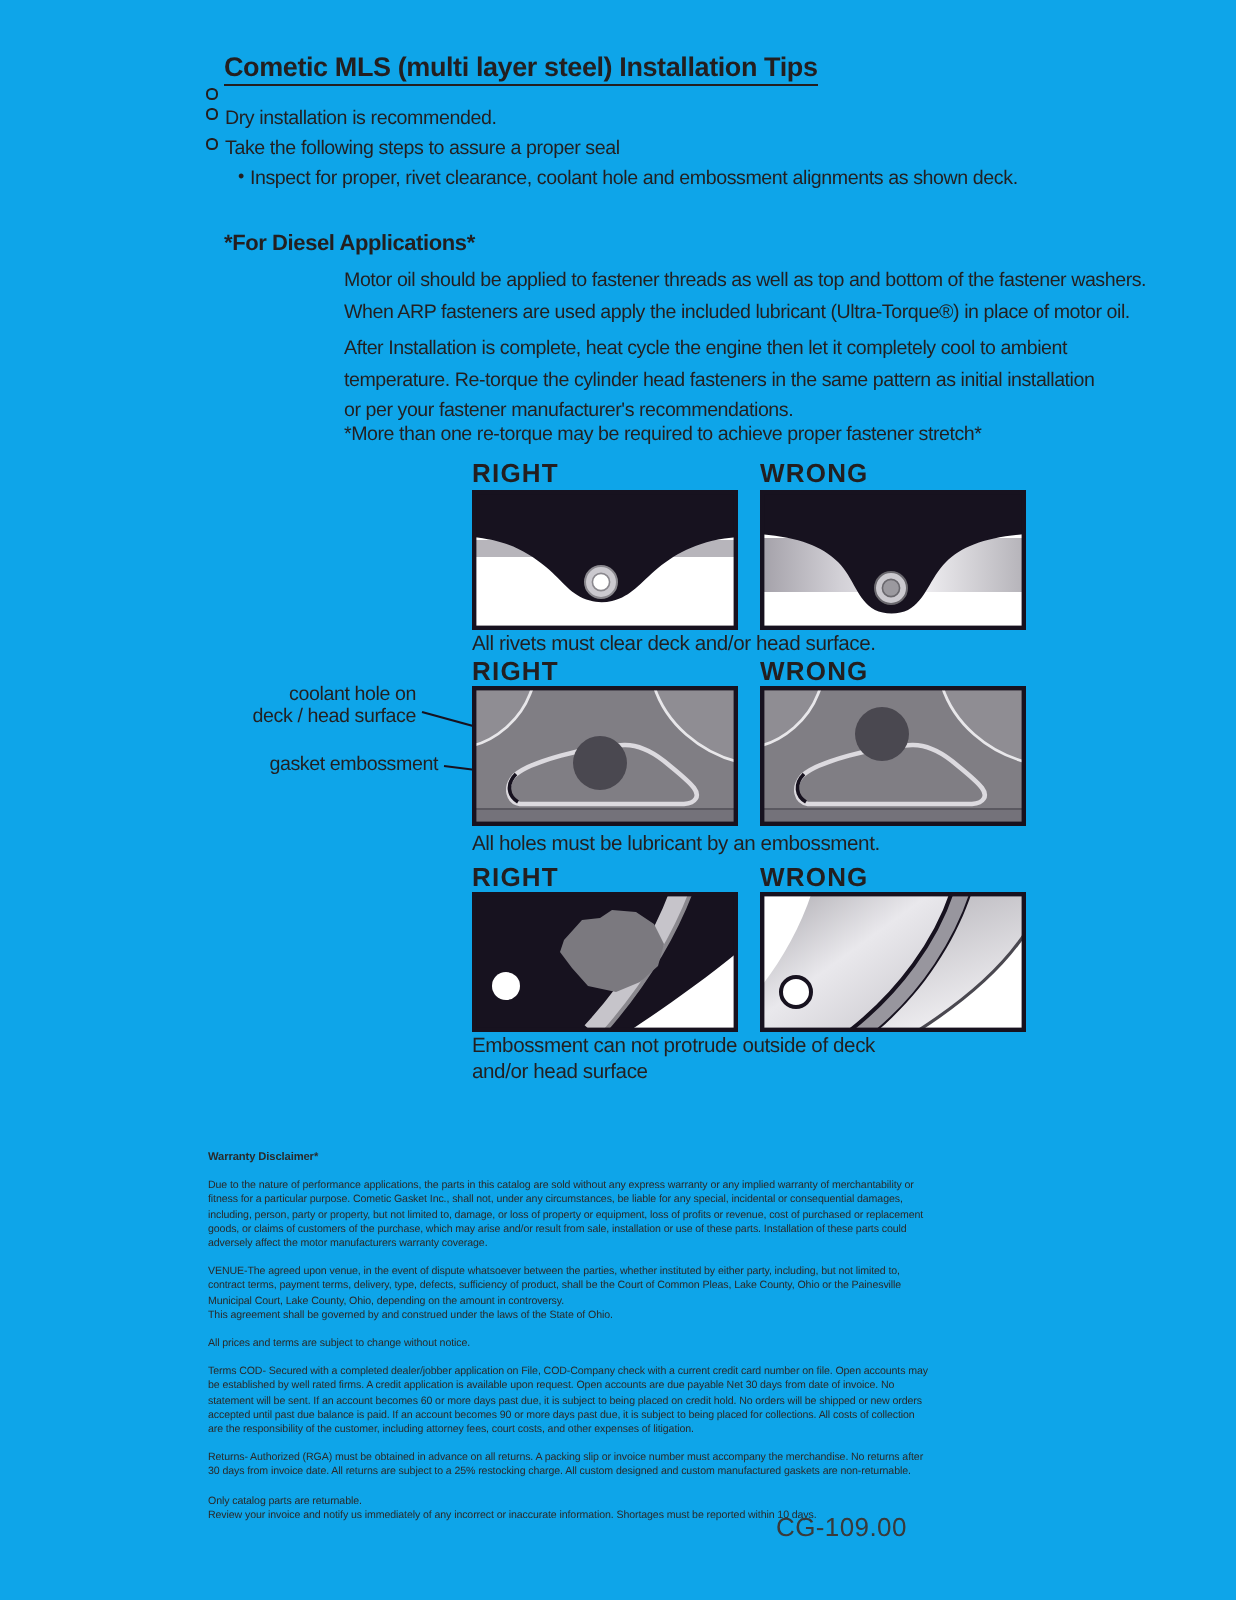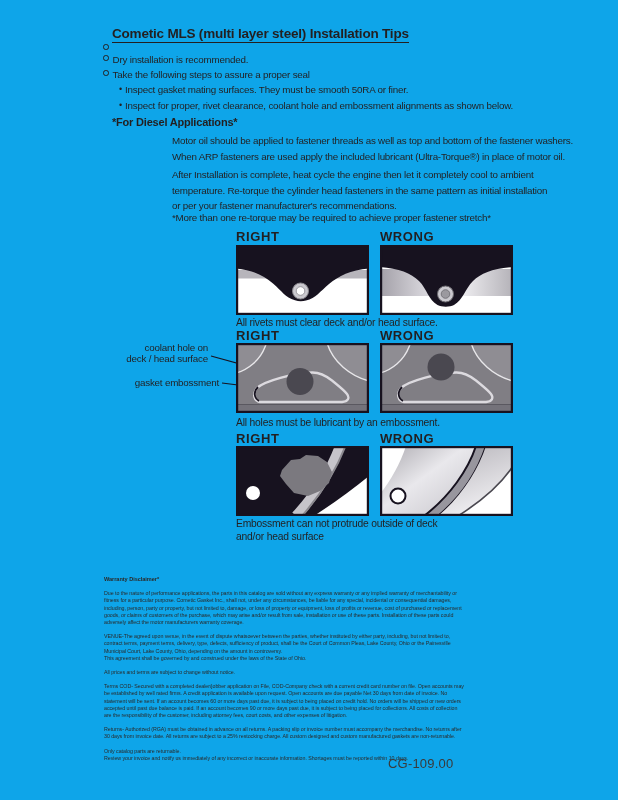--- a/index.html
+++ b/index.html
@@ -41,22 +41,21 @@
         <span class="o-marker"></span>
       </div>
     <div class="tip-row">
         <span class="o-marker"></span>
         <span>Dry installation is recommended.</span>
       </div>
     <div class="tip-row">
         <span class="o-marker"></span>
         <span>Take the following steps to assure a proper seal</span>
       </div>
-    <div class="sub"><span class="dot">•</span><span>Inspect gasket mating surfaces.  They must be smooth 50RA or finer.</span></div>
-    <div class="sub"><span class="dot">•</span><span>Inspect for proper, rivet clearance, coolant hole and embossment alignments as shown below.</span></div>
+    <div class="sub"><span class="dot">•</span><span>Inspect for proper, rivet clearance, coolant hole and embossment alignments as shown deck.</span></div>
   </div>
 
   <div class="abs h2">*For Diesel Applications*</div>
   <div class="abs para" style="top:133px;">Motor oil should be applied to fastener threads as well as top and bottom of the fastener washers.
 When ARP fasteners are used apply the included lubricant (Ultra-Torque®) in place of motor oil.</div>
   <div class="abs para" style="top:167px;">After Installation is complete, heat cycle the engine then let it completely cool to ambient
 temperature. Re-torque the cylinder head fasteners in the same pattern as initial installation
 or per your fastener manufacturer's recommendations.</div>
   <div class="abs para" style="top:210px;">*More than one re-torque may be required to achieve proper fastener stretch*</div>
 

